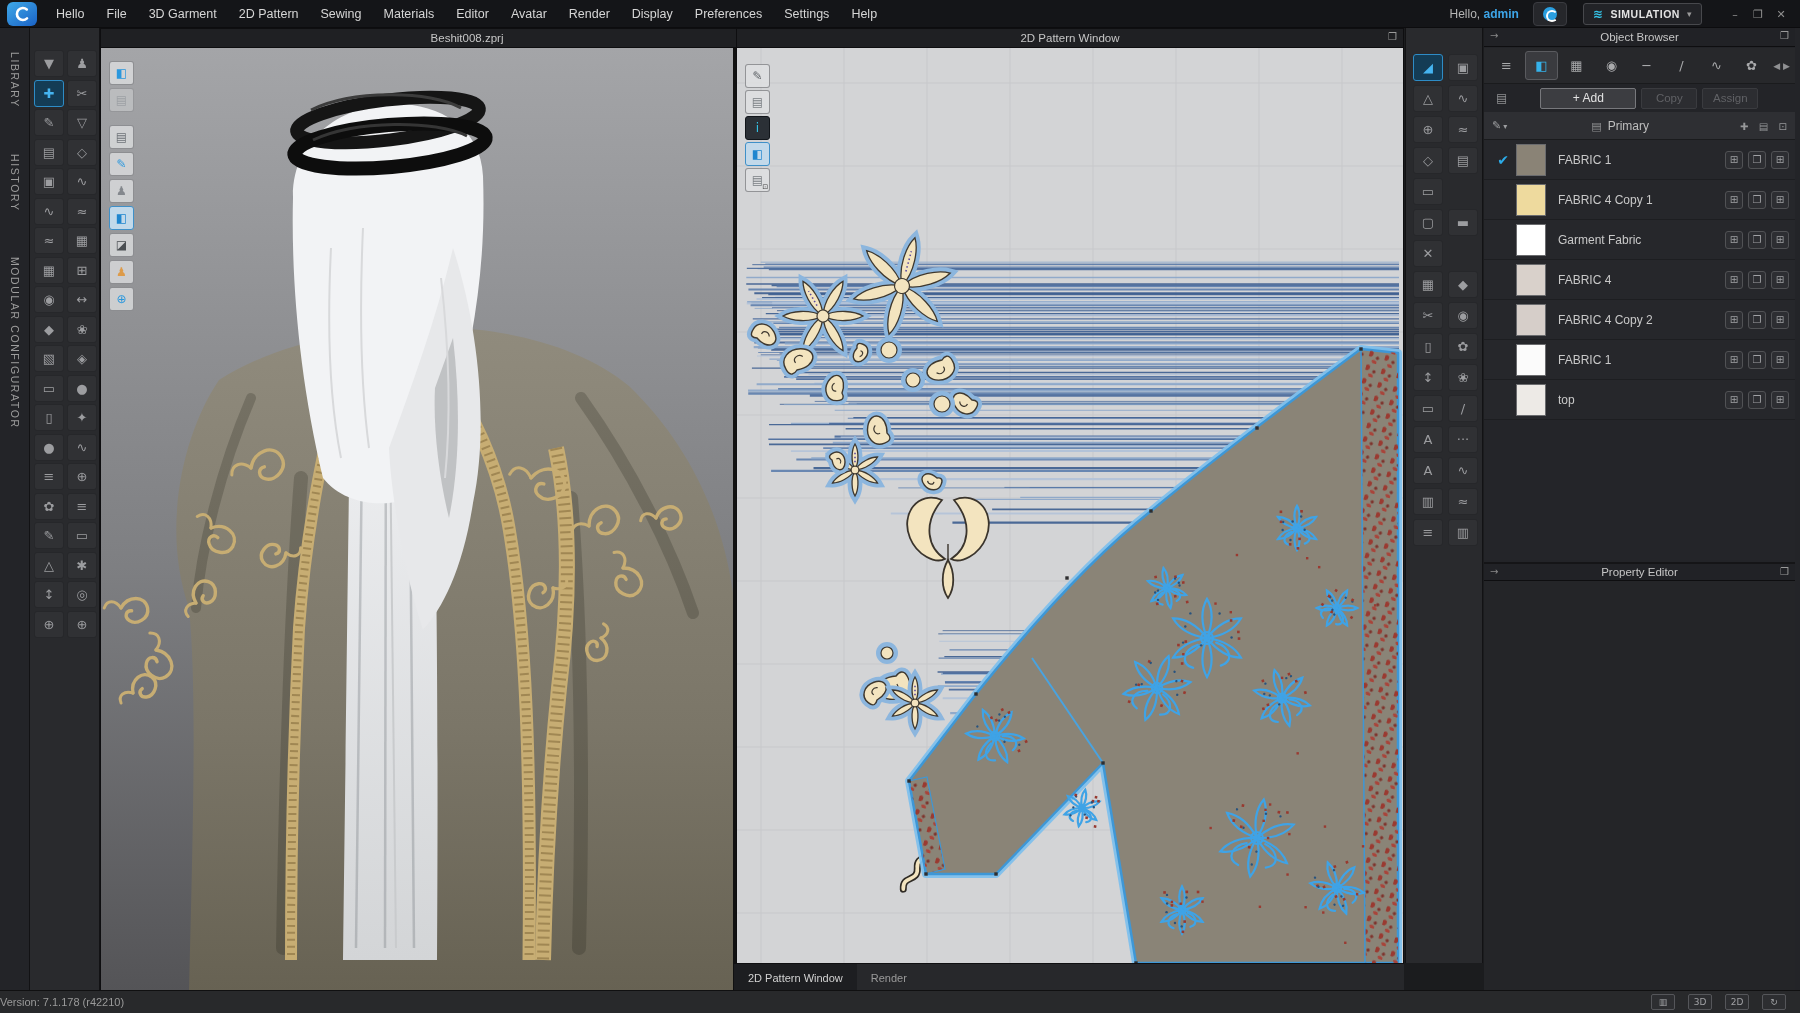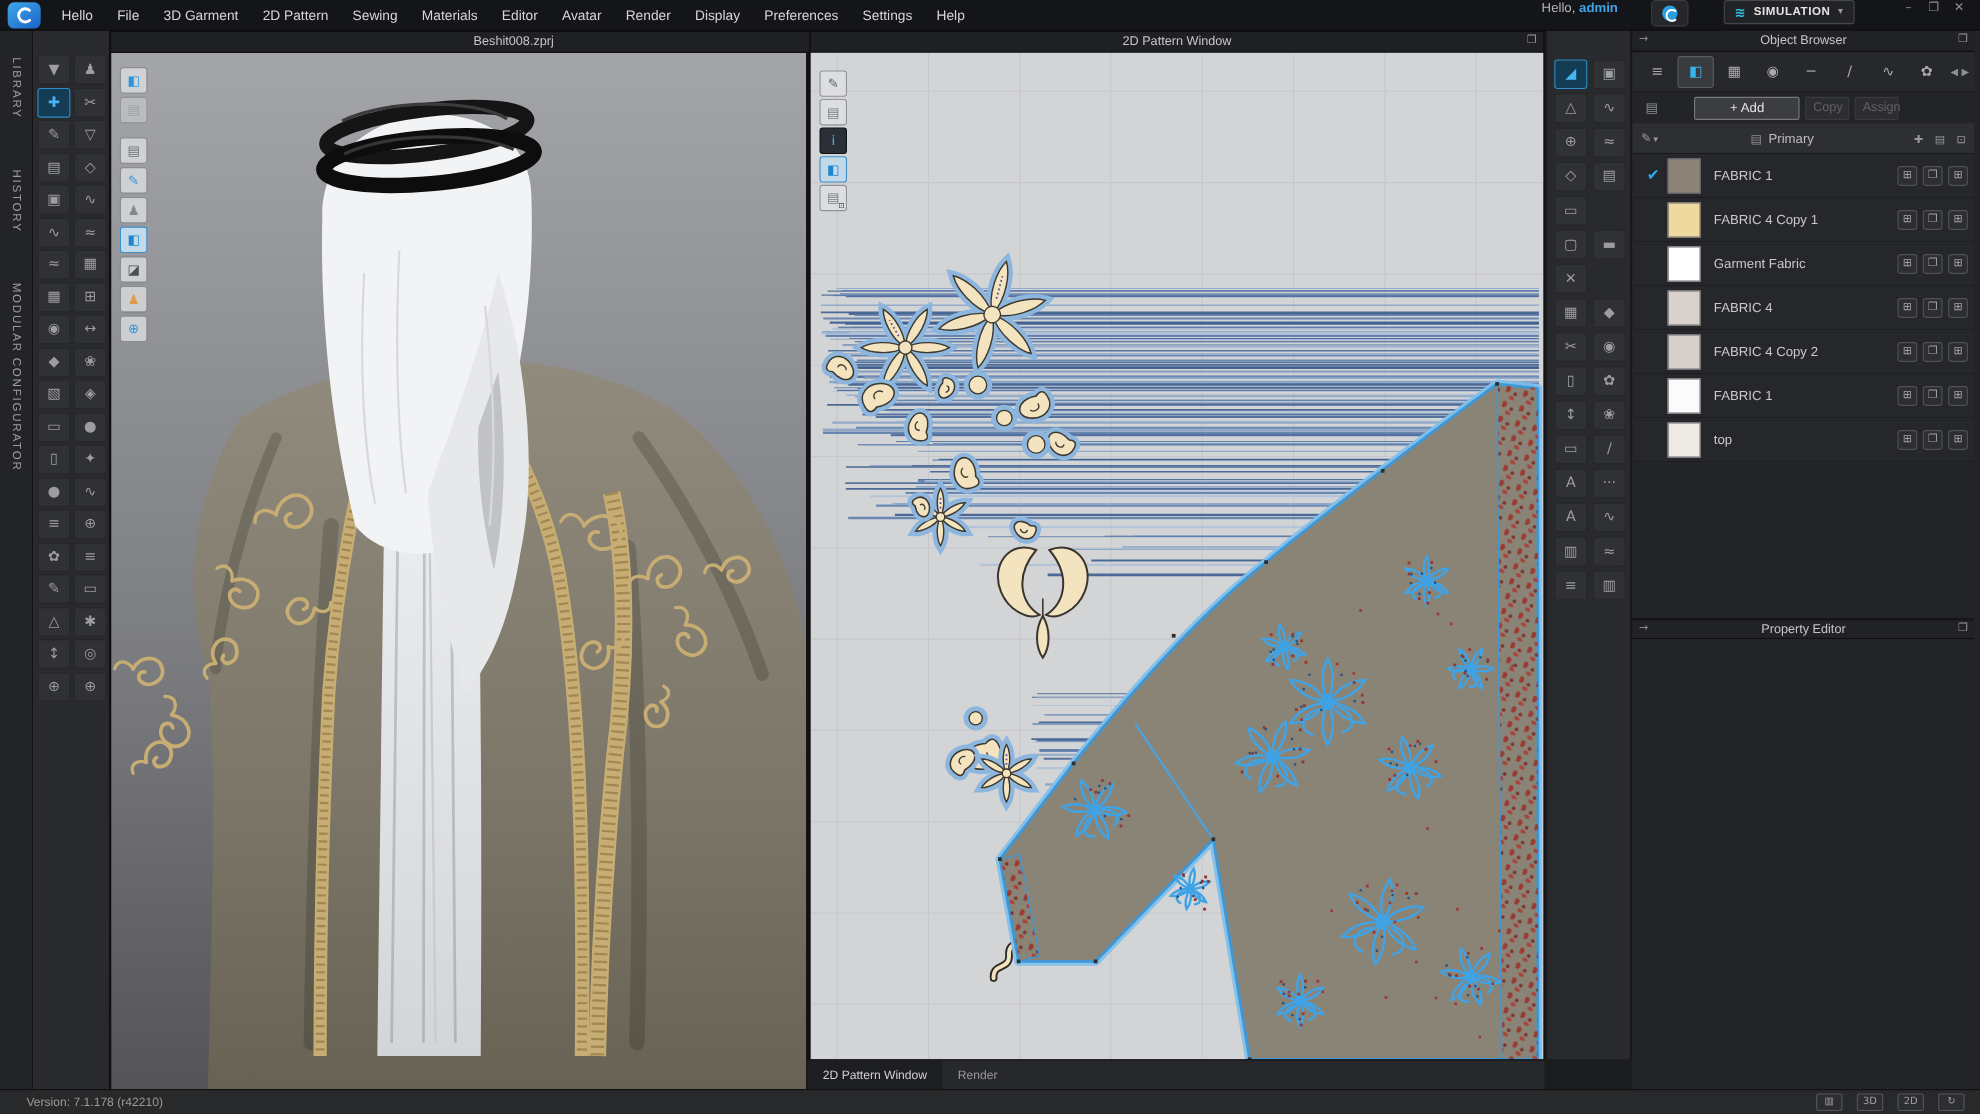--- a/index.html
+++ b/index.html
@@ -6,21 +6,21 @@
   *{box-sizing:border-box;}
   .app{position:relative;width:1800px;height:1013px;background:#1b1c1e;overflow:hidden;
        font-family:"Liberation Sans",sans-serif;color:#cfcfcf;font-size:12px;-webkit-user-select:none;user-select:none;}
   .icon{font-family:"DejaVu Sans","Liberation Sans",sans-serif;}
   
   .menubar{position:absolute;left:0;top:0;width:1800px;height:28px;background:#141518;display:flex;align-items:center;border-bottom:1px solid #0c0c0e;}
   .logo{width:30px;height:24px;margin:0 8px 0 7px;border-radius:6px;background:linear-gradient(145deg,#3fa9e8,#1a62c6);
         display:flex;align-items:center;justify-content:center;flex:0 0 auto;}
   #menu-items{display:flex;align-items:center;}
   .mitem{background:none;border:none;color:#d6d6d6;font:12.5px "Liberation Sans",sans-serif;padding:0 11px;height:28px;cursor:default;}
-  .mb-right{position:absolute;right:0;top:0;height:28px;display:flex;align-items:flex-start;gap:16px;}
+  .mb-right{position:absolute;right:0;top:0;height:28px;display:flex;align-items:center;}
   .greet{color:#b5b5b5;margin-right:14px;font-size:12px;}
   .greet b{color:#3da5e8;font-weight:bold;}
   .cloudbtn{width:34px;height:24px;background:#26272b;border:1px solid #3a3b40;border-radius:4px;display:flex;align-items:center;justify-content:center;margin-right:16px;}
   .cloudring{width:14px;height:14px;border-radius:50%;background:#2a9fe0;display:inline-block;position:relative;}
   .cloudring:after{content:"";position:absolute;left:3px;top:3px;width:8px;height:8px;border:2px solid #fff;border-right-color:transparent;border-radius:50%;}
   .simbtn{height:22px;background:#222327;border:1px solid #47484c;border-radius:3px;color:#e4e4e4;display:flex;align-items:center;gap:7px;
           padding:0 9px;font:bold 10.5px "Liberation Sans",sans-serif;letter-spacing:.5px;margin-right:26px;}
   .simicon{color:#35c4e8;font-size:12px;}
   .simbtn .caret{color:#9a9a9a;font-size:9px;}
   .winctl{display:flex;gap:9px;margin-right:12px;}
@@ -54,21 +54,21 @@
   .objbrowser{position:absolute;left:1484px;top:28px;width:311px;height:962px;background:#232428;}
   .ptitle{background:#212226;}
   .obtabs{position:absolute;left:0;top:20px;width:311px;height:36px;background:#27282b;display:flex;align-items:center;padding-left:6px;gap:2px;border-bottom:1px solid #1a1b1d;}
   .obtab{width:33px;height:29px;border-radius:3px;background:none;border:1px solid transparent;display:flex;align-items:center;justify-content:center;color:#a9aaac;font-size:13px;}
   .obtab.sel{background:#3a3b3f;border-color:#5a5b5f;color:#35b2ea;}
   .obnav{margin-left:auto;display:flex;gap:3px;padding-right:5px;}
   .obnav span{color:#8f9092;font-size:9px;}
   .obadd{position:absolute;left:0;top:56px;width:311px;height:28px;background:#232428;display:flex;align-items:center;gap:5px;padding:0 5px 0 12px;}
   .obadd .folder{color:#8f9092;font-size:12px;margin-right:28px;}
   .addbtn{width:96px;height:21px;background:#3c3d41;border:1px solid #77787c;border-radius:2px;color:#e3e3e3;font-size:12px;}
-  .dimbtn{width:40px;height:21px;background:#2c2d31;border:1px solid #3a3b3f;border-radius:2px;color:#606165;font-size:11.5px;}
+  .dimbtn{width:56px;height:21px;background:#2c2d31;border:1px solid #3a3b3f;border-radius:2px;color:#606165;font-size:11.5px;}
   .obgroup{position:absolute;left:0;top:84px;width:311px;height:28px;background:#2e2f33;display:flex;align-items:center;padding:0 8px;border-bottom:1px solid #1a1b1d;}
   .gpencil{color:#9d9ea0;font-size:11px;}
   .gpencil .caret{font-size:8px;margin-left:2px;}
   .gname{flex:1;text-align:center;color:#bebebe;font-size:12px;}
   .gfolder{color:#8f9092;margin-right:6px;font-size:11px;}
   .gicons span{color:#97989a;font-size:10px;margin-left:7px;}
   #fabric-rows{position:absolute;left:0;top:112px;width:311px;}
   .frow{height:40px;display:flex;align-items:center;background:#26272b;border-bottom:1px solid #1d1e21;padding:0 6px;}
   .fcheck{width:26px;text-align:center;color:#2babe8;font-size:14px;}
   .fswatch{width:30px;height:32px;border:1px solid #6a6b6e;margin-right:12px;flex:0 0 auto;}
@@ -77,21 +77,21 @@
         display:flex;align-items:center;justify-content:center;margin-left:5px;}
   .obfill{position:absolute;left:0;top:392px;width:311px;height:140px;background:#242529;}
   .petitle{position:absolute;left:0;top:534px;width:311px;border-top:2px solid #151517;}
   .pebody{position:absolute;left:0;top:553px;width:311px;height:409px;background:#242528;}
   .edge{position:absolute;left:1795px;top:28px;width:5px;height:962px;background:#232428;}
   
   .bottomtabs{position:absolute;left:734px;top:963px;width:670px;height:27px;background:#27282b;display:flex;border-top:1px solid #101012;}
   .btab{height:27px;padding:0 14px;background:none;border:none;color:#9a9a9a;font-size:11px;display:flex;align-items:center;}
   .btab.active{background:#1d1e21;color:#d2d2d2;}
   .statusbar{position:absolute;left:0;top:990px;width:1800px;height:23px;background:#28292b;border-top:1px solid #101011;display:flex;align-items:center;}
-  .version{margin-left:24px;color:#9a9a9a;font-size:11px;}
+  .version{color:#9a9a9a;font-size:11px;}
   .sbbtns{position:absolute;right:14px;display:flex;gap:13px;}
   .sbb{min-width:24px;height:16px;border:1px solid #55565a;background:#2d2e31;border-radius:2px;color:#a0a1a4;font-size:9px;
        display:flex;align-items:center;justify-content:center;padding:0 3px;}
 </style>
 </head>
 <body>
 
 <div class="app">
 
   <div class="menubar">

